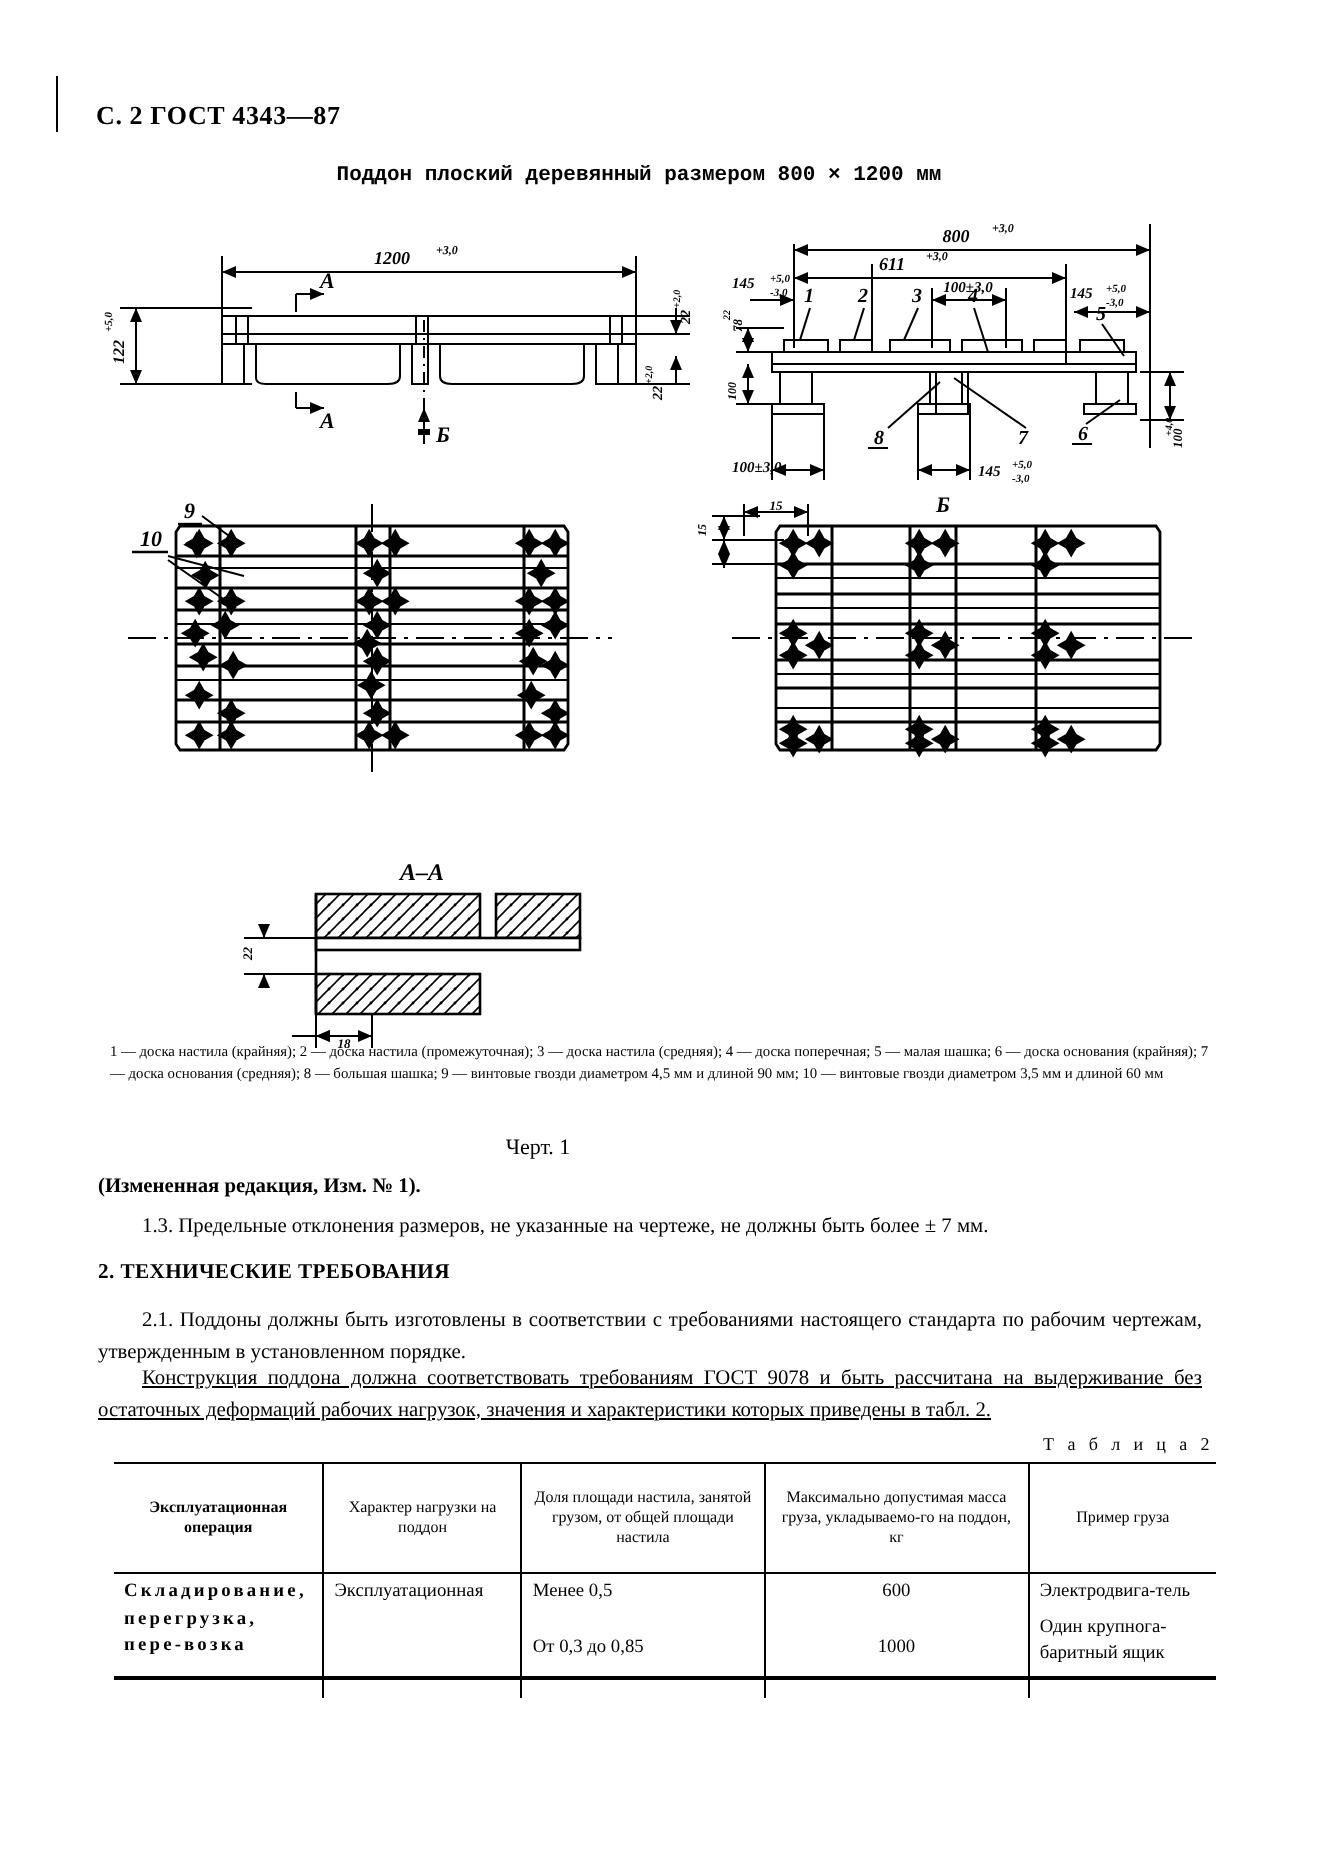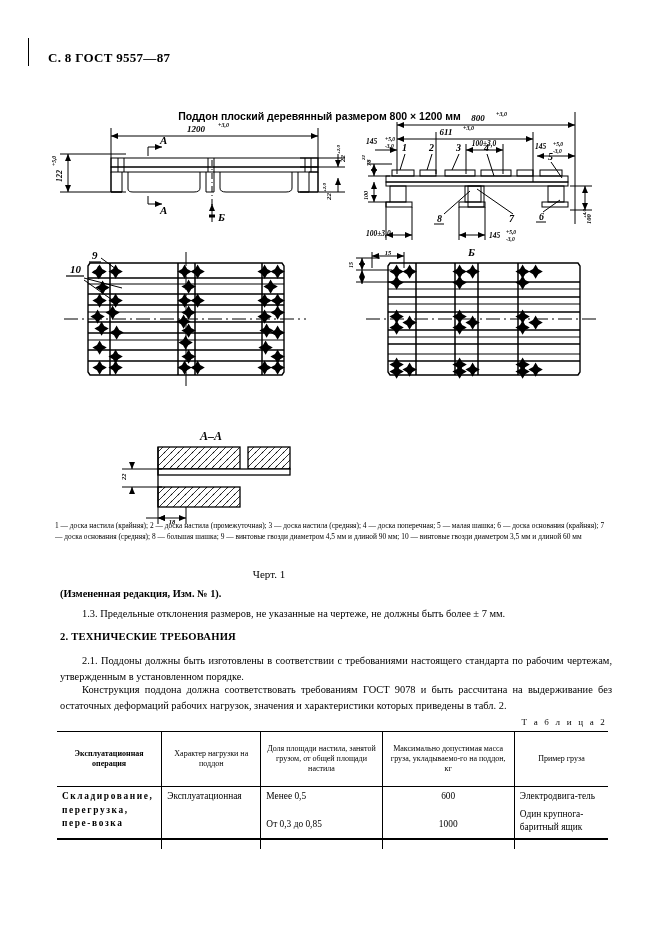--- a/index.html
+++ b/index.html
@@ -40,22 +40,21 @@
   }
   
   .fig-title {
     position: absolute;
     top: 82px;
     left: 0;
     width: 639px;
     text-align: center;
     font-weight: bold;
     font-size: 10.5px;
-    font-family: Liberation Sans, sans-serif;
-    margin-top: 28px;
+    font-family: Liberation Mono, monospace;
   }
   
   .drawing {
     position: absolute;
     top: 92px;
     left: 0;
     width: 661px;
     height: 432px;
   }
   .drawing svg { display: block; }
@@ -75,31 +74,31 @@
     position: absolute;
     top: 568px;
     left: 0;
     width: 538px;
     text-align: center;
     font-size: 11px;
   }
   
   .body-text {
     position: absolute;
-    left: 60px;
+    left: 49px;
     width: 552px;
     font-size: 10.4px;
     line-height: 1.5;
     text-align: justify;
   }
   .t-edit  { top: 586px; font-weight: bold; }
   .t-p13   { top: 606px; text-indent: 22px; }
   .t-sect  { top: 629px; width: 552px; text-align: left; font-weight: bold; font-size: 10.6px; letter-spacing: 0.2px;}
   .t-p21   { top: 653px; text-indent: 22px; }
-  .t-p21b  { top: 682px; text-indent: 22px; }
+  .t-p21b  { top: 682px; text-indent: 22px; text-decoration: underline; }
   
   .table-label {
     position: absolute;
     top: 717px;
     left: 0;
     width: 607px;
     text-align: right;
     font-size: 9px;
     letter-spacing: 2.2px;
   }
@@ -144,21 +143,21 @@
   
   .dim { font-family: "Liberation Serif", serif; font-style: italic; font-weight: bold; }
 </style>
 </head>
 <body>
 
 <div class="page">
 
   <div class="side-rule"></div>
 
-  <div class="page-header">С. 8 ГОСТ 9557—87</div>
+  <div class="page-header">С. 2 ГОСТ 4343—87</div>
 
   <div class="fig-title">Поддон плоский деревянный размером 800 × 1200 мм</div>
 
   <div class="drawing">
     <svg width="661" height="432" viewBox="0 0 661 432" xmlns="http://www.w3.org/2000/svg">
       <defs>
         <marker id="ar" markerWidth="8" markerHeight="8" refX="7" refY="3" orient="auto">
           <path d="M0,0 L7,3 L0,6 z" fill="#000"></path>
         </marker>
         <marker id="arS" markerWidth="8" markerHeight="8" refX="0" refY="3" orient="auto">

